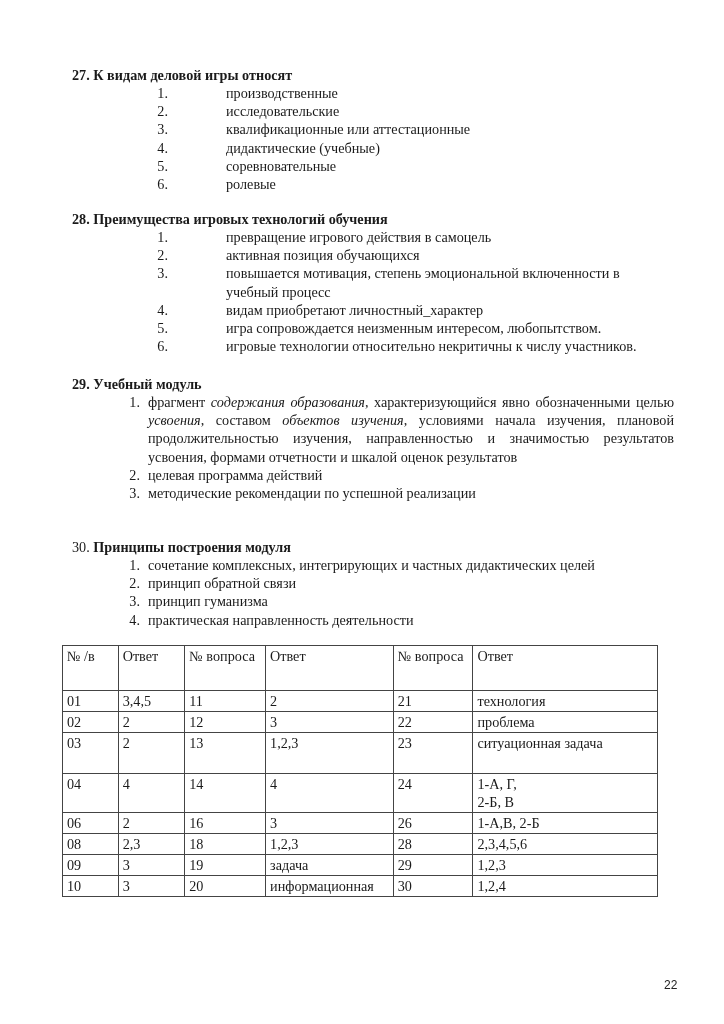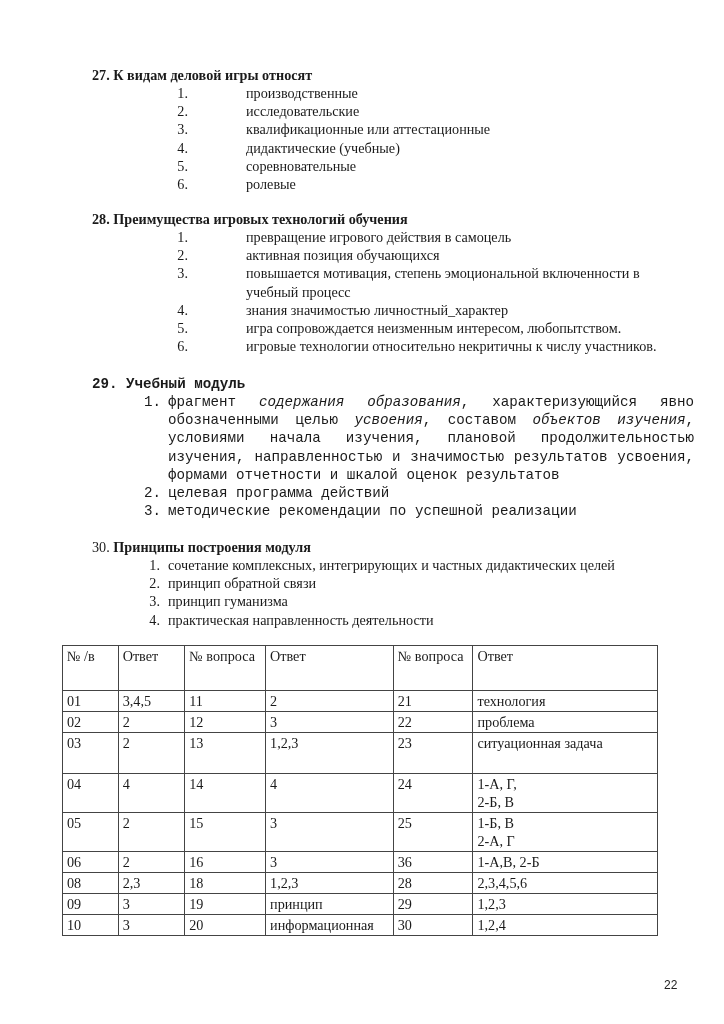--- a/index.html
+++ b/index.html
@@ -1,33 +1,33 @@
 <!DOCTYPE html>
 <html><head>
 <meta charset="utf-8">
 <style>
   html, body { margin: 0; padding: 0; background: #ffffff; }
   body {
     width: 724px; height: 1024px; position: relative; overflow: hidden;
     font-family: "Liberation Serif", serif; color: #1a1a1a; font-size: 14.2px;
   }
-  .section { position: absolute; left: 92px; width: 602px; }
+  .section { position: absolute; left: 72px; width: 602px; }
   .q-title { font-weight: bold; line-height: 18px; margin: 0; }
   .q-title .num-plain { font-weight: normal; }
   ol.items { margin: 0; padding: 0; list-style: none; }
   ol.items li { position: relative; padding-left: 154px; line-height: 18.2px; }
   ol.items li .idx { position: absolute; left: 80px; width: 16px; text-align: right; }
   ol.items.wide li { padding-left: 76px; }
   ol.items.wide li .idx { left: 52px; }
   .justify { text-align: justify; }
   em { font-style: italic; }
 
   #s27 { top: 66px; }
   #s28 { top: 210px; }
-  #s29 { top: 375px; font-family: Liberation Mono, monospace; }
+  #s29 { top: 375px; }
   #s30 { top: 538px; }
 
   table.answers {
     position: absolute; left: 62px; top: 645px; width: 596px;
     border-collapse: collapse; font-size: 14.2px;
   }
   table.answers td, table.answers th {
     border: 1px solid #444; vertical-align: top; text-align: left;
     padding: 1px 4px 1px 4px; line-height: 18px; font-weight: normal;
   }
@@ -54,21 +54,21 @@
     <li><span class="idx">6.</span><span>ролевые</span></li>
   </ol>
 </div>
 
 <div class="section" id="s28">
   <p class="q-title">28. Преимущества игровых технологий обучения</p>
   <ol class="items">
     <li><span class="idx">1.</span><span>превращение игрового действия в самоцель</span></li>
     <li><span class="idx">2.</span><span>активная позиция обучающихся</span></li>
     <li><span class="idx">3.</span><span>повышается мотивация, степень эмоциональной включенности в учебный процесс</span></li>
-    <li><span class="idx">4.</span><span>знания значимостью личностный_характер</span></li>
+    <li><span class="idx">4.</span><span>видам приобретают личностный_характер</span></li>
     <li><span class="idx">5.</span><span>игра сопровождается неизменным интересом, любопытством.</span></li>
     <li><span class="idx">6.</span><span>игровые технологии относительно некритичны к числу участников.</span></li>
   </ol>
 </div>
 
 <div class="section" id="s29">
   <p class="q-title">29. Учебный модуль</p>
   <ol class="items wide">
     <li class="justify"><span class="idx">1.</span><span>фрагмент </span><em>содержания образования</em><span>, характеризующийся явно обозначенными целью </span><em>усвоения</em><span>, составом </span><em>объектов изучения</em><span>, условиями начала изучения, плановой продолжительностью изучения, направленностью и значимостью результатов усвоения, формами отчетности и шкалой оценок результатов</span></li>
     <li><span class="idx">2.</span><span>целевая программа действий</span></li>
@@ -125,49 +125,40 @@
       <tr>
         <td style="white-space: pre-line;">04</td>
         <td style="white-space: pre-line;">4</td>
         <td style="white-space: pre-line;">14</td>
         <td style="white-space: pre-line;">4</td>
         <td style="white-space: pre-line;">24</td>
         <td style="white-space: pre-line; margin-top: 39px;">1-А, Г,
 2-Б, В</td>
       </tr>
       <tr>
-        <td style="white-space: pre-line;">05</td>
-        <td style="white-space: pre-line;">2</td>
-        <td style="white-space: pre-line;">15</td>
-        <td style="white-space: pre-line;">3</td>
-        <td style="white-space: pre-line;">25</td>
-        <td style="white-space: pre-line;">1-Б, В
-2-А, Г</td>
-      </tr>
-      <tr>
         <td style="white-space: pre-line;">06</td>
         <td style="white-space: pre-line;">2</td>
         <td style="white-space: pre-line;">16</td>
         <td style="white-space: pre-line;">3</td>
-        <td style="white-space: pre-line;">36</td>
+        <td style="white-space: pre-line;">26</td>
         <td style="white-space: pre-line;">1-А,В, 2-Б</td>
       </tr>
       <tr>
         <td style="white-space: pre-line;">08</td>
         <td style="white-space: pre-line;">2,3</td>
         <td style="white-space: pre-line;">18</td>
         <td style="white-space: pre-line;">1,2,3</td>
         <td style="white-space: pre-line;">28</td>
         <td style="white-space: pre-line;">2,3,4,5,6</td>
       </tr>
       <tr>
         <td style="white-space: pre-line;">09</td>
         <td style="white-space: pre-line;">3</td>
         <td style="white-space: pre-line;">19</td>
-        <td style="white-space: pre-line;">принцип</td>
+        <td style="white-space: pre-line;">задача</td>
         <td style="white-space: pre-line;">29</td>
         <td style="white-space: pre-line;">1,2,3</td>
       </tr>
       <tr>
         <td style="white-space: pre-line;">10</td>
         <td style="white-space: pre-line;">3</td>
         <td style="white-space: pre-line;">20</td>
         <td style="white-space: pre-line;">информационная</td>
         <td style="white-space: pre-line;">30</td>
         <td style="white-space: pre-line; margin-left: 30px;">1,2,4</td>

